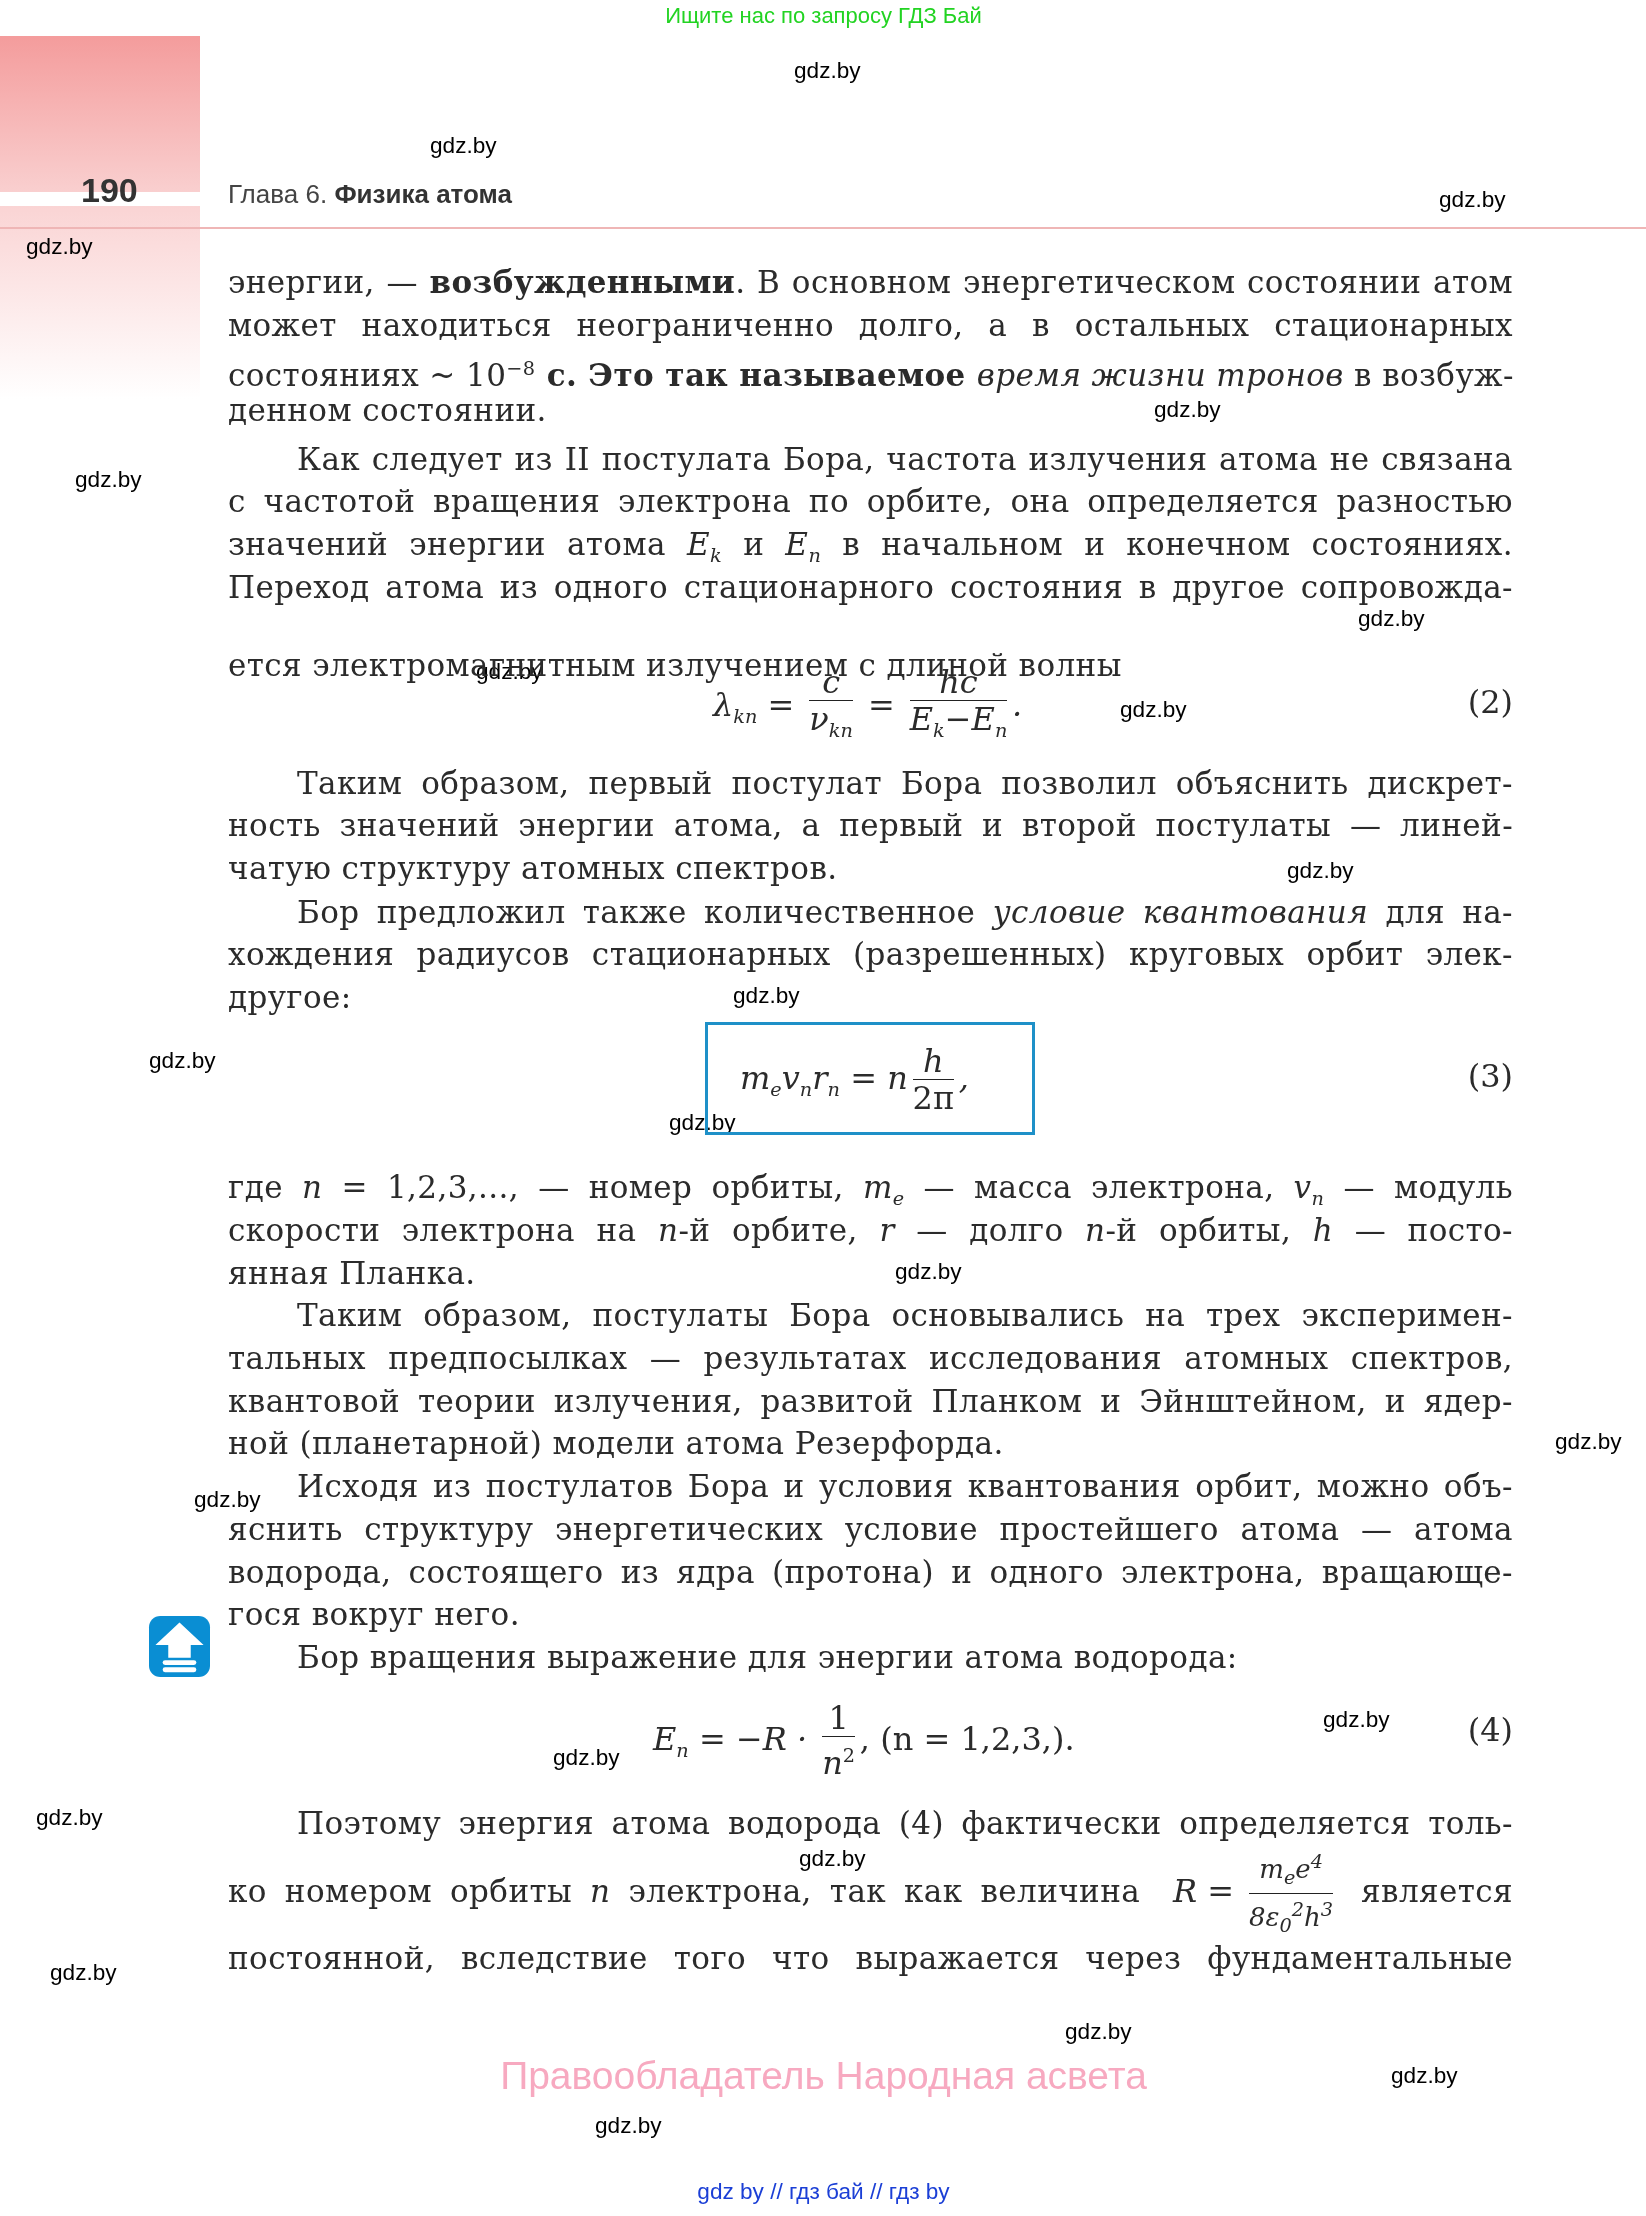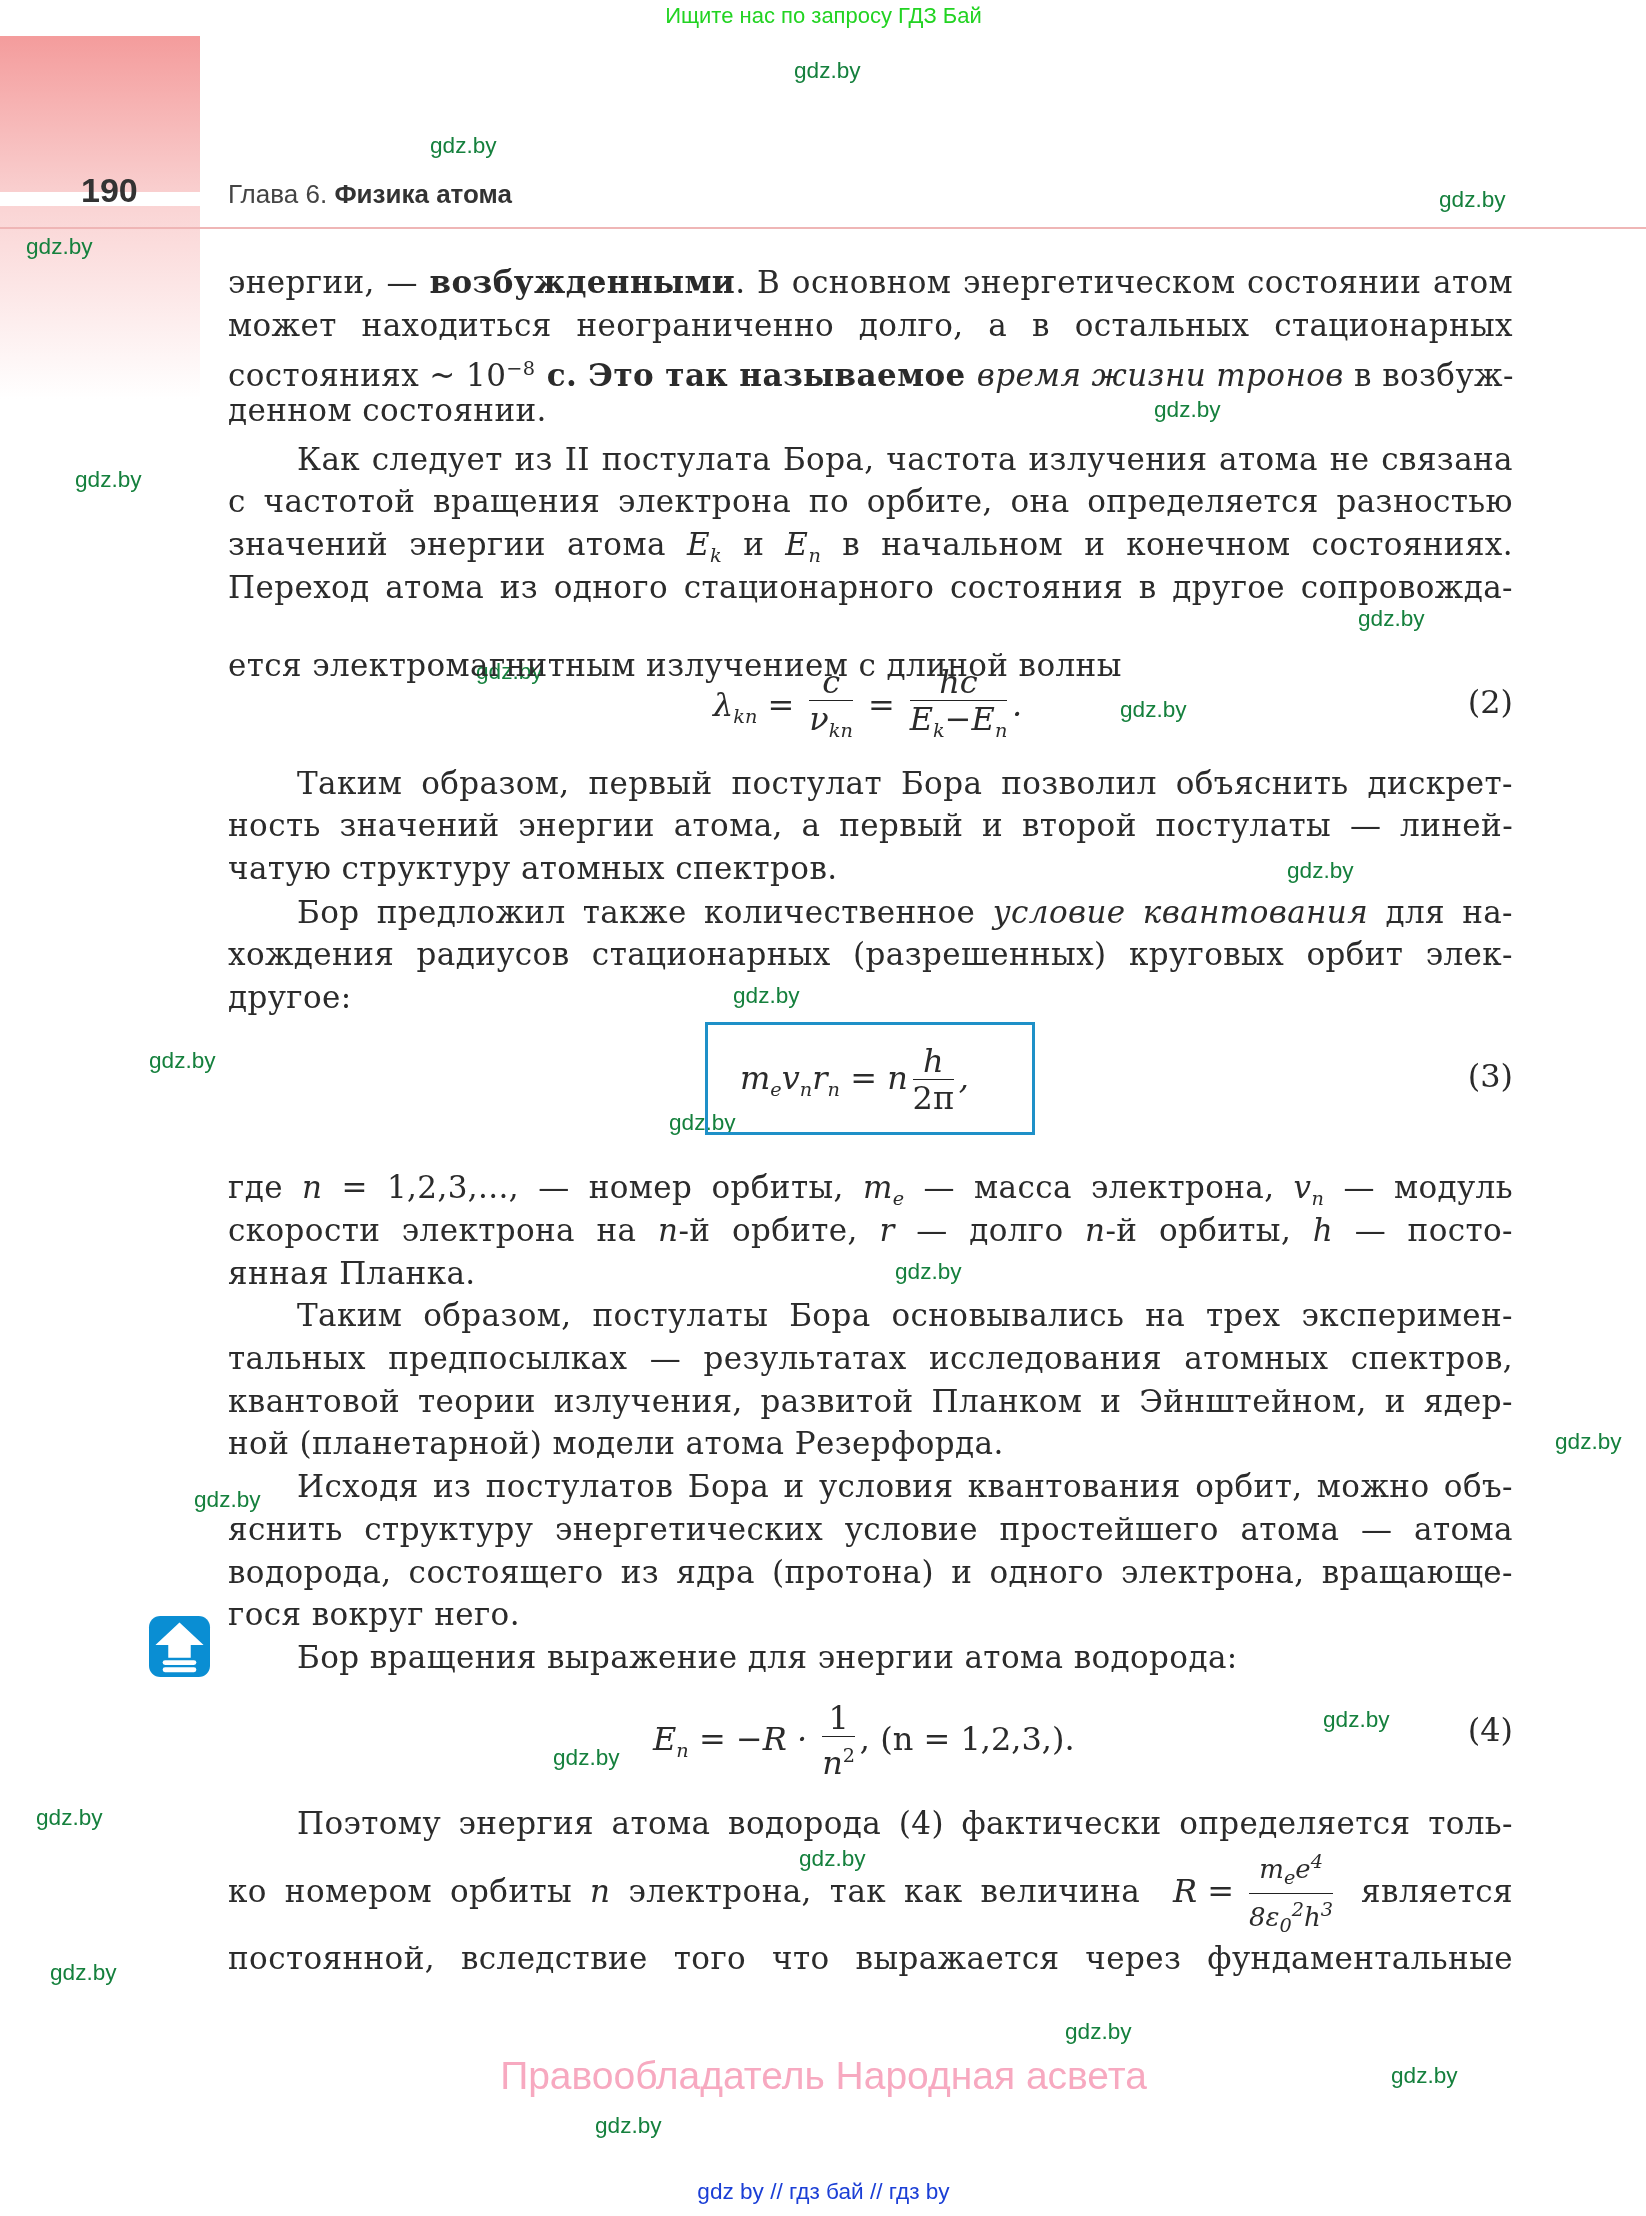--- a/index.html
+++ b/index.html
@@ -10,21 +10,21 @@
     font-family:"Liberation Sans", sans-serif; font-size:22px; }
   .pink-top { left:0; top:36px; width:200px; height:156px;
     background:linear-gradient(to bottom,#f49c9c,#f9cfcf); }
   .pink-bottom { left:0; top:206px; width:200px; height:193px;
     background:linear-gradient(to bottom,#fad4d4,#ffffff); }
   .page-num { left:81px; top:171px; width:101px; text-align:left;
     font-family:"Liberation Sans", sans-serif; font-weight:bold; font-size:34px; color:#333; }
   .chapter { left:228px; top:179px; font-family:"Liberation Sans", sans-serif; font-size:26px; color:#444; }
   .chapter b { color:#333; }
   .hline { left:0; top:227px; width:1647px; height:2.4px; background:#efb6b6; }
-  .wm { font-family:"Liberation Sans", sans-serif; font-size:22.6px; color:#15803d; }
+  .wm { font-family:"Liberation Sans", sans-serif; font-size:22.6px; color:#000000; }
   .line { position:absolute; left:228px; width:1285px; font-size:31px; line-height:43px;
     white-space:nowrap; text-align:justify; text-align-last:justify; letter-spacing:0.4px; }
   .line.noj { text-align-last:left; }
   .line.indent { padding-left:69px; width:1216px; }
   .eq { position:absolute; font-family:"DejaVu Serif", serif; font-size:32px; font-style:italic; white-space:nowrap; }
   .eqnum { position:absolute; right:134px; font-size:32px; }
   .frac { display:inline-block; vertical-align:middle; text-align:center; margin:0 4.8px; }
   .frac .n { display:block; border-bottom:1.6px solid #222; padding:0 4.8px; line-height:35px; }
   .frac .d { display:block; line-height:37px; }
   sub, sup { font-size:19.3px; }

